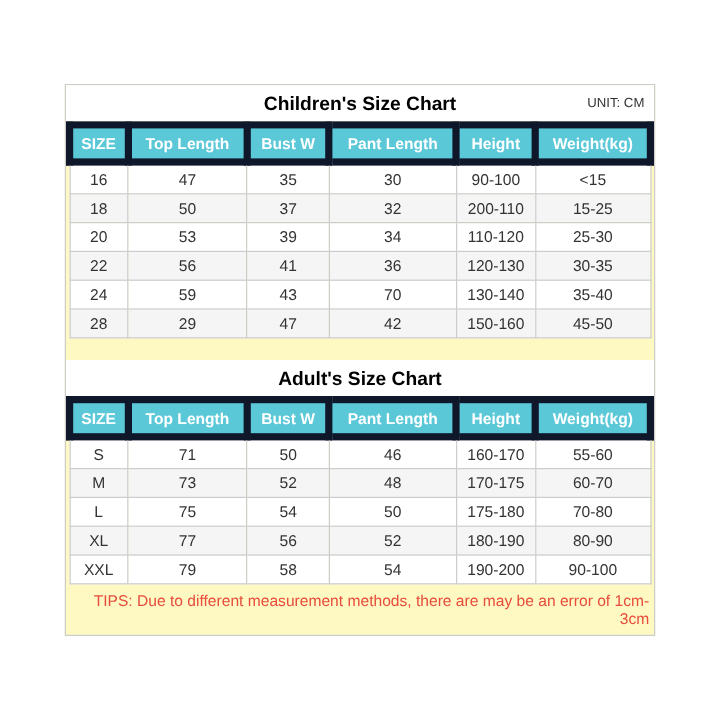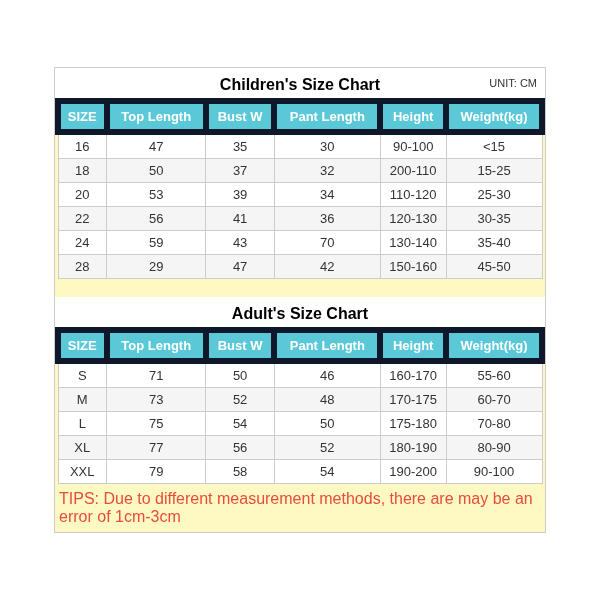--- a/index.html
+++ b/index.html
@@ -59,22 +59,22 @@
     tr:nth-child(odd) td {
       background-color: #fff;
     }
     td.size-col {
       font-weight: normal;
     }
     .adult-section {
       margin-top: 18px;
     }
     .tips-row {
-      text-align: left;
-      font-size: 16px;
+      text-align: right;
+      font-size: 13px;
       color: #e74c3c;
       padding: 6px 4px;
     }
   </style>
 </head>
 <body>
 
 <div class="chart-container">
 
   <div class="section-title">

